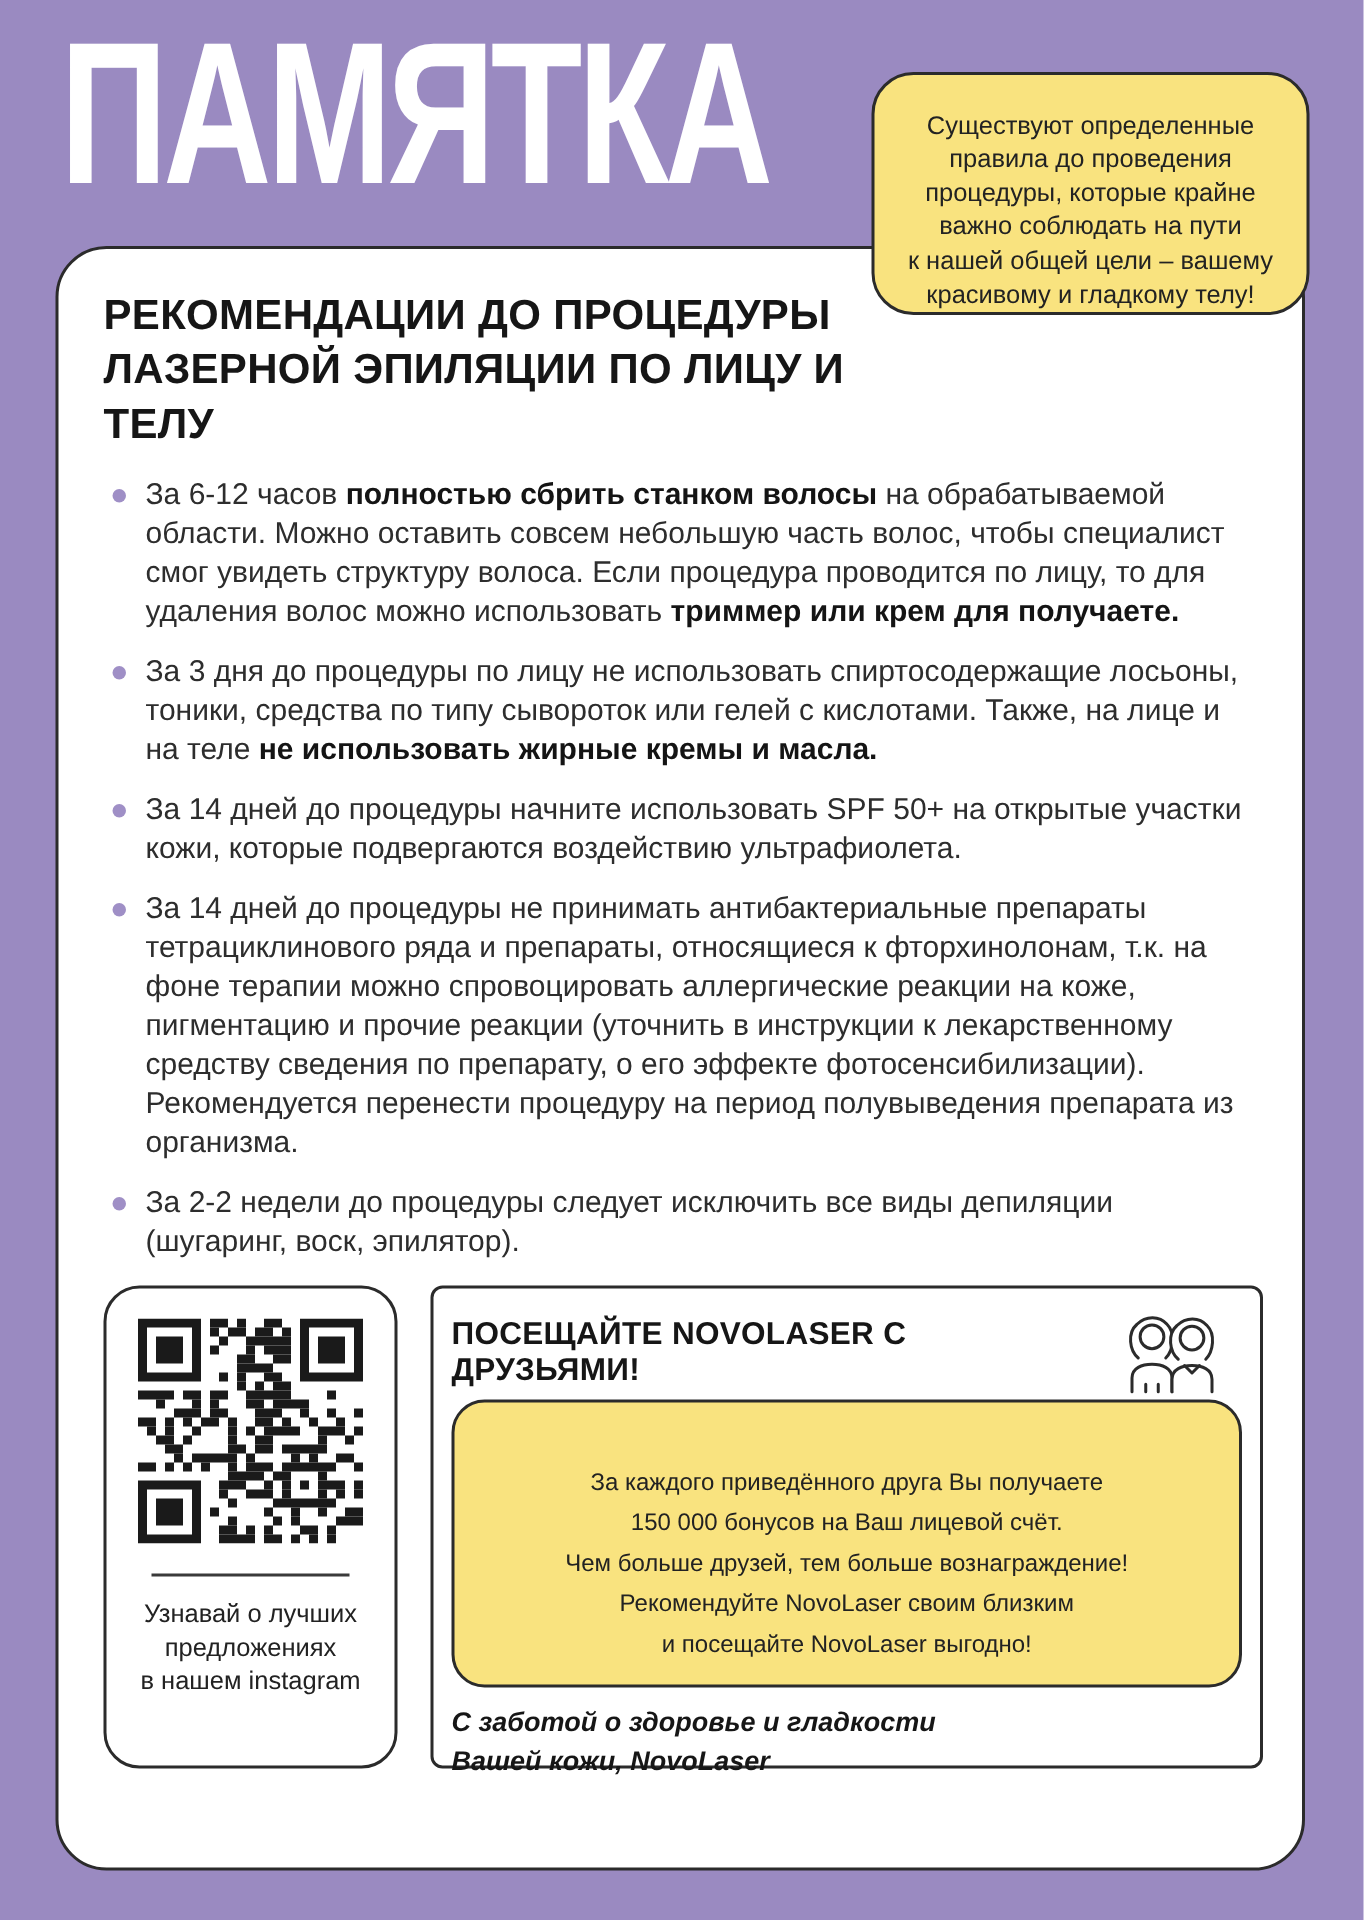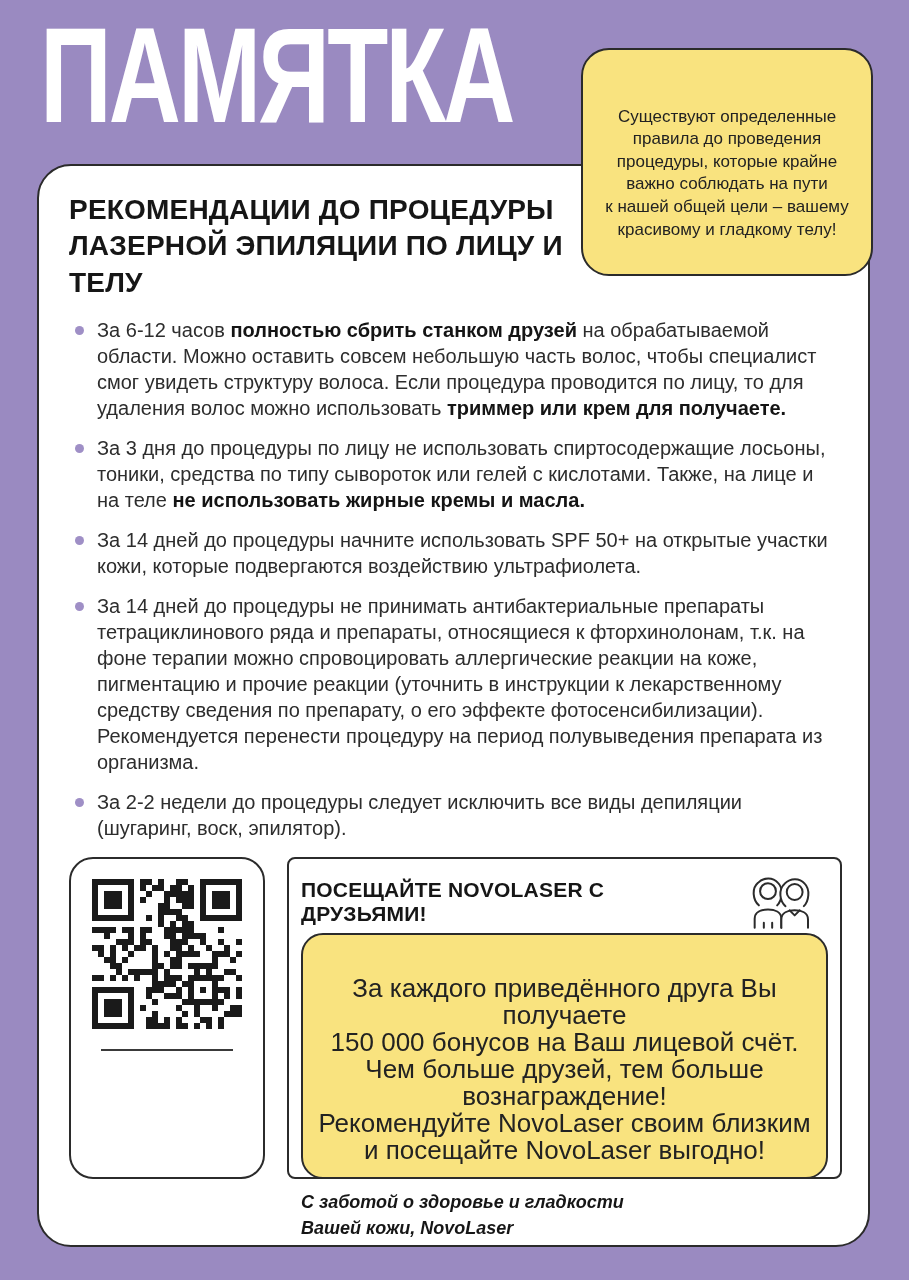--- a/index.html
+++ b/index.html
@@ -14,21 +14,21 @@
   }
   .memo-title{
     position:absolute;left:40px;top:8px;margin:0;
     font-size:135px;line-height:1;font-weight:bold;color:#ffffff;
     letter-spacing:-4px;transform:scaleX(.74);transform-origin:left top;
     white-space:nowrap;
   }
   .top-note{
     position:absolute;top:48px;right:36px;width:292px;z-index:3;
     background:var(--yellow);border:2px solid var(--line);border-radius:28px;
-    padding:33px 16px;text-align:center;
+    padding:0 16px;text-align:center;
     font-size:17px;line-height:1.33;color:#222;white-space:pre-line;
   }
   .card{
     position:absolute;left:37px;top:164px;width:833px;height:1083px;z-index:1;
     background:#ffffff;border:2px solid var(--line);border-radius:34px;
     padding:26px 26px 20px 30px;
   }
   .rec-title{
     margin:0 0 16px 0;max-width:560px;
     font-size:28px;line-height:1.3;font-weight:bold;color:#161616;
@@ -56,21 +56,21 @@
   .qr-caption{font-size:17px;line-height:1.33;text-align:center;color:#222;white-space:pre-line;}
   .friends-card{
     flex:1;height:322px;background:#fff;border:2px solid var(--line);
     border-radius:8px;padding:12px 12px 10px;display:flex;flex-direction:column;
   }
   .friends-header{display:flex;align-items:center;justify-content:center;gap:14px;min-height:62px;}
   .friends-title{font-size:21px;font-weight:bold;color:#161616;letter-spacing:.2px;}
   .friends-icon svg{display:block;}
   .referral-box{
     background:var(--yellow);border:2px solid var(--line);border-radius:22px;
-    padding:13px 8px;text-align:center;font-size:26px;line-height:27px;color:#222;
+    padding:13px 8px;text-align:center;font-size:16px;line-height:27px;color:#222;
     white-space:pre-line;
   }
   .friends-footer{
     margin-top:auto;padding:10px 0 4px;text-align:left;
     font-size:18px;line-height:26px;font-weight:bold;color:#161616;white-space:pre-line;font-style:italic;
   }
 </style>
 </head>
 <body>
 
@@ -83,21 +83,21 @@
 важно соблюдать на пути
 к нашей общей цели – вашему
 красивому и гладкому телу!</span>
 </div>
 
 <div class="card">
   <h2 class="rec-title">РЕКОМЕНДАЦИИ ДО ПРОЦЕДУРЫ
 ЛАЗЕРНОЙ ЭПИЛЯЦИИ ПО ЛИЦУ И ТЕЛУ</h2>
 
   <ul class="rec-list">
-      <li><span>За 6-12 часов </span><b>полностью сбрить станком друзей</b><span> на обрабатываемой области. Можно оставить совсем небольшую часть волос, чтобы специалист смог увидеть структуру волоса. Если процедура проводится по лицу, то для удаления волос можно использовать </span><b>триммер или крем для получаете.</b></li>
+      <li><span>За 6-12 часов </span><b>полностью сбрить станком волосы</b><span> на обрабатываемой области. Можно оставить совсем небольшую часть волос, чтобы специалист смог увидеть структуру волоса. Если процедура проводится по лицу, то для удаления волос можно использовать </span><b>триммер или крем для получаете.</b></li>
       <li><span>За 3 дня до процедуры по лицу не использовать спиртосодержащие лосьоны, тоники, средства по типу сывороток или гелей с кислотами. Также, на лице и на теле </span><b>не использовать жирные кремы и масла.</b></li>
       <li><span>За 14 дней до процедуры начните использовать SPF 50+ на открытые участки кожи, которые подвергаются воздействию ультрафиолета.</span></li>
       <li><span>За 14 дней до процедуры не принимать антибактериальные препараты тетрациклинового ряда и препараты, относящиеся к фторхинолонам, т.к. на фоне терапии можно спровоцировать аллергические реакции на коже, пигментацию и прочие реакции (уточнить в инструкции к лекарственному средству сведения по препарату, о его эффекте фотосенсибилизации). Рекомендуется перенести процедуру на период полувыведения препарата из организма.</span></li>
       <li><span>За 2-2 недели до процедуры следует исключить все виды депиляции (шугаринг, воск, эпилятор).</span></li>
     </ul>
 
   <div class="bottom-row">
 
     <div class="qr-card">
       <div class="qr-box" id="qr-box">
@@ -311,20 +311,23 @@
             <rect x="12" y="12" width="18" height="18" fill="#1a1a1a"></rect>
             <rect x="108" y="0" width="42" height="42" fill="#1a1a1a"></rect>
             <rect x="114" y="6" width="30" height="30" fill="#ffffff"></rect>
             <rect x="120" y="12" width="18" height="18" fill="#1a1a1a"></rect>
             <rect x="0" y="108" width="42" height="42" fill="#1a1a1a"></rect>
             <rect x="6" y="114" width="30" height="30" fill="#ffffff"></rect>
             <rect x="12" y="120" width="18" height="18" fill="#1a1a1a"></rect>
           </svg>
         </div>
       <hr class="qr-divider">
+      <div class="qr-caption">Узнавай о лучших
+предложениях
+в нашем instagram</div>
     </div>
 
     <div class="friends-card">
       <div class="friends-header">
         <span class="friends-title">ПОСЕЩАЙТЕ NOVOLASER С ДРУЗЬЯМИ!</span>
         <span class="friends-icon">
           <svg width="80" height="56" viewBox="0 0 96 66" fill="none" stroke="#2b2b2b" stroke-width="2.4" stroke-linecap="round" stroke-linejoin="round">
 
             <path d="M13 37 C6 31 4 17 12 10 C19 3 30 3 36 10 C43 17 41 31 35 37" fill="#fff"></path>
             <circle cx="24" cy="20" r="9.5" fill="#fff"></circle>

